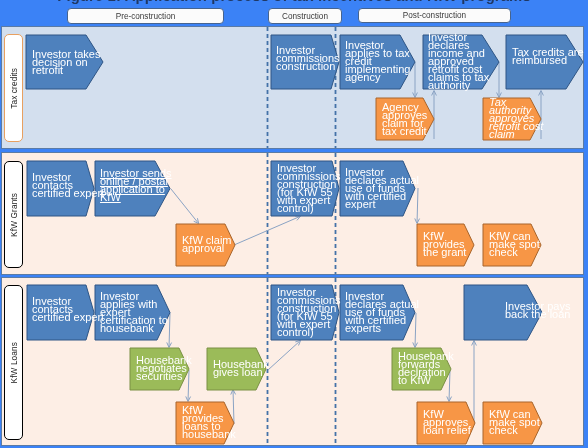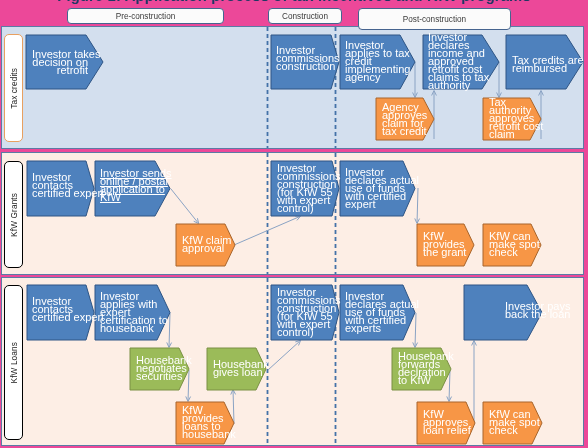--- a/index.html
+++ b/index.html
@@ -1,17 +1,17 @@
 <!DOCTYPE html>
 <html><head>
 <meta charset="utf-8">
 <style>
   html,body{margin:0;padding:0;background:#fff;}
   body{width:588px;height:448px;font-family:"Liberation Sans",sans-serif;overflow:hidden;}
-  #root{position:relative;width:588px;height:448px;background:#ec4899;}
+  #root{position:relative;width:588px;height:448px;background:#3b82f6;}
 
   .fig-title{position:absolute;left:0;top:-12px;width:588px;text-align:center;
      font-size:14.8px;font-weight:bold;color:#1f3864;white-space:nowrap;letter-spacing:0.15px;}
 
   .stage{position:absolute;box-sizing:border-box;
      border:1.3px solid #46648f;border-radius:4px;background:#fbfbfb;
      display:flex;align-items:center;justify-content:center;
      font-size:8.2px;color:#3a3a3a;white-space:nowrap;z-index:6;}
 
   .band{position:absolute;box-sizing:border-box;border:1.3px solid #5b7ba5;}
@@ -127,46 +127,46 @@
     <div class="band" style="left: 1px; top: 152px; width: 583px; height: 123px; background: rgb(253, 238, 229); border-color: rgb(91, 123, 165);"></div>
     <div class="vlabel" style="left: 4px; top: 161px; width: 19px; height: 107px; border: 1.6px solid rgb(0, 0, 0);">
       <span>KfW Grants</span>
     </div>
     <div class="band" style="left: 1px; top: 277px; width: 583px; height: 169px; background: rgb(253, 238, 229); border-color: rgb(91, 123, 165);"></div>
     <div class="vlabel" style="left: 4px; top: 285px; width: 19px; height: 155px; border: 1.6px solid rgb(0, 0, 0);">
       <span>KfW Loans</span>
     </div>
     <div class="stage" style="left: 67px; top: 8px; width: 157px; height: 16px; border-color: rgb(70, 100, 143);">Pre-construction</div>
     <div class="stage" style="left: 268px; top: 8px; width: 74px; height: 16px; border-color: rgb(70, 100, 143);">Construction</div>
-    <div class="stage" style="left: 358px; top: 8px; width: 153px; height: 22px; border-color: rgb(70, 100, 143);">Post-construction</div>
-    <div class="ntext" style="left: 32px; top: 50px; width: 56px; text-align: right;">Investor takes
+    <div class="stage" style="left: 358px; top: 8px; width: 153px; height: 15px; border-color: rgb(70, 100, 143);">Post-construction</div>
+    <div class="ntext" style="left: 32px; top: 50px; width: 56px;">Investor takes
 decision on
 retrofit</div>
     <div class="ntext" style="left: 276px; top: 46px; width: 57px;">Investor
 commissions
 construction</div>
     <div class="ntext" style="left: 345px; top: 41px; width: 57px;">Investor
 applies to tax
 credit
 implementing
 agency</div>
     <div class="ntext" style="left: 428px; top: 33px; width: 56px;">Investor
 declares
 income and
 approved
 retrofit cost
 claims to tax
 authority</div>
-    <div class="ntext" style="left: 512px; top: 56px; width: 56px;">Tax credits are
+    <div class="ntext" style="left: 512px; top: 48px; width: 56px;">Tax credits are
 reimbursed</div>
     <div class="ntext" style="left: 382px; top: 103px; width: 43px;">Agency
 approves
 claim for
 tax credit</div>
-    <div class="ntext" style="left: 489px; top: 98px; width: 43px;">Tax
+    <div class="ntext" style="left: 489px; top: 98px; width: 43px; font-style: italic;">Tax
 authority
 approves
 retrofit cost
 claim</div>
     <div class="ntext" style="left: 32px; top: 173px; width: 56px;">Investor
 contacts
 certified expert</div>
     <div class="ntext" style="left: 100px; top: 169px; width: 57px; text-decoration: underline;">Investor sends
 online / postal
 application to

